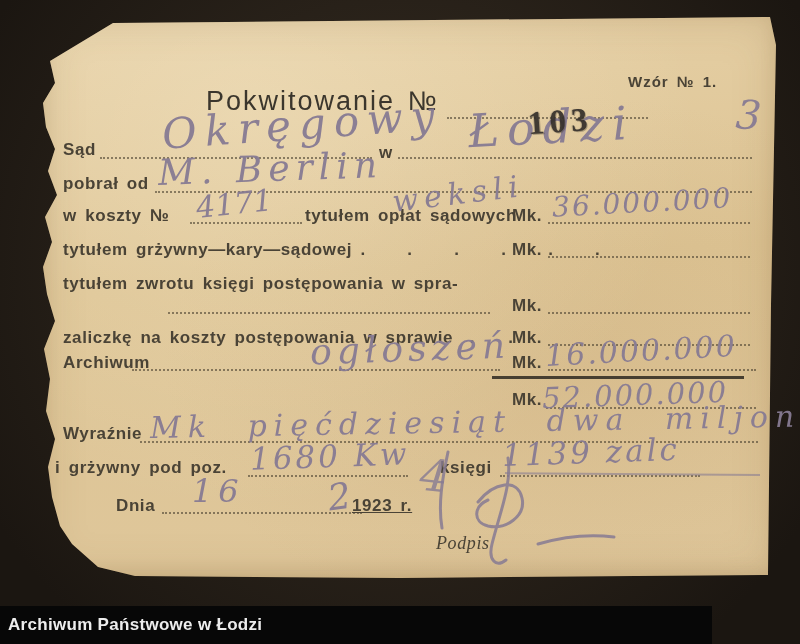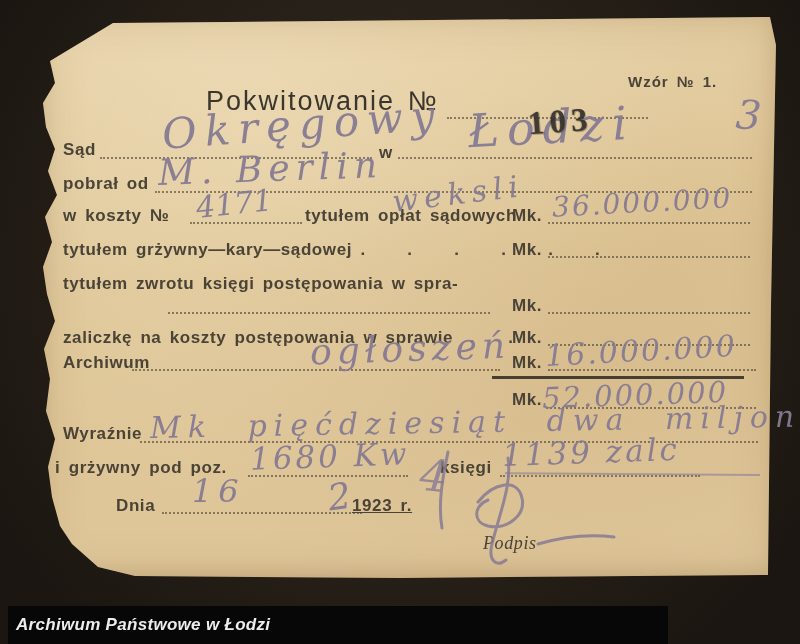--- a/index.html
+++ b/index.html
@@ -31,21 +31,21 @@
   .thin{font-weight:400;}
   .title{font-size:27px;letter-spacing:2px;color:#3b362d;font-weight:400;}
   .small{font-size:15px;letter-spacing:1px;}
   .dot{position:absolute;height:0;border-top:2px dotted rgba(78,68,50,.62);z-index:2;}
   .rule{position:absolute;background:rgba(45,40,32,.85);z-index:2;}
   .hw{position:absolute;font-family:"DejaVu Serif", serif;font-style:italic;
       color:#877b93;opacity:.95;white-space:pre;z-index:4;}
   .stamp{position:absolute;font-family:"Liberation Serif", serif;font-weight:700;
       color:#35302b;opacity:.93;z-index:5;
       text-shadow:1px 1px 0 rgba(52,46,40,.35), -1px 0 1px rgba(52,46,40,.25);}
-  .bar{position:absolute;left:8px;top:606px;width:660px;height:38px;background:#070707;z-index:6;font-style:italic;}
+  .bar{position:absolute;left:0;top:606px;width:712px;height:38px;background:#070707;z-index:6;}
   .bar .caption{position:absolute;left:8px;top:9px;color:#ededed;font-size:17px;
       font-weight:700;letter-spacing:.3px;white-space:pre;}
   .sig{position:absolute;z-index:5;}
 </style>
 </head>
 <body>
 
 <div class="stage">
 
   <div class="paper"></div>
@@ -96,21 +96,21 @@
 
   <div class="p" style="left:55px;top:458px;">i grżywny pod poz.</div>
   <div class="dot" style="left:248px;top:475px;width:160px;"></div>
   <div class="p" style="left:440px;top:458px;">księgi</div>
   <div class="dot" style="left:500px;top:475px;width:200px;"></div>
   <div class="rule" style="left:505px;top:473px;width:255px;height:2px;background:rgba(130,118,145,.55);transform:rotate(.4deg);"></div>
 
   <div class="p" style="left:116px;top:496px;">Dnia</div>
   <div class="dot" style="left:162px;top:512px;width:200px;"></div>
   <div class="p" style="left:352px;top:496px;text-decoration:underline;">1923 r.</div>
-  <div class="p thin" style="left:436px;top:533px;font-family:'Liberation Serif',serif;font-style:italic;font-size:18px;margin-left:47px;">Podpis</div>
+  <div class="p thin" style="left:436px;top:533px;font-family:'Liberation Serif',serif;font-style:italic;font-size:18px;">Podpis</div>
 
   <div class="stamp" style="left:528px;top:103px;font-size:33px;letter-spacing:5px;transform:rotate(-4deg);">103</div>
   <div class="hw" style="left:736px;top:92px;font-size:40px;transform:rotate(4deg);">3</div>
 
   <div class="hw" style="left:162px;top:100px;font-size:42px;letter-spacing:8px;transform:rotate(-4deg);">Okręgowy</div>
   <div class="hw" style="left:468px;top:100px;font-size:46px;letter-spacing:8px;transform:rotate(-3deg);">Łodzi</div>
   <div class="hw" style="left:158px;top:148px;font-size:36px;letter-spacing:6px;transform:rotate(-2deg);">M. Berlin</div>
   <div class="hw" style="left:196px;top:186px;font-size:30px;transform:rotate(-6deg);">4171</div>
   <div class="hw" style="left:392px;top:176px;font-size:30px;letter-spacing:6px;transform:rotate(-7deg);">weksli</div>
   <div class="hw" style="left:552px;top:186px;font-size:28px;letter-spacing:2px;transform:rotate(-3deg);">36.000.000</div>

